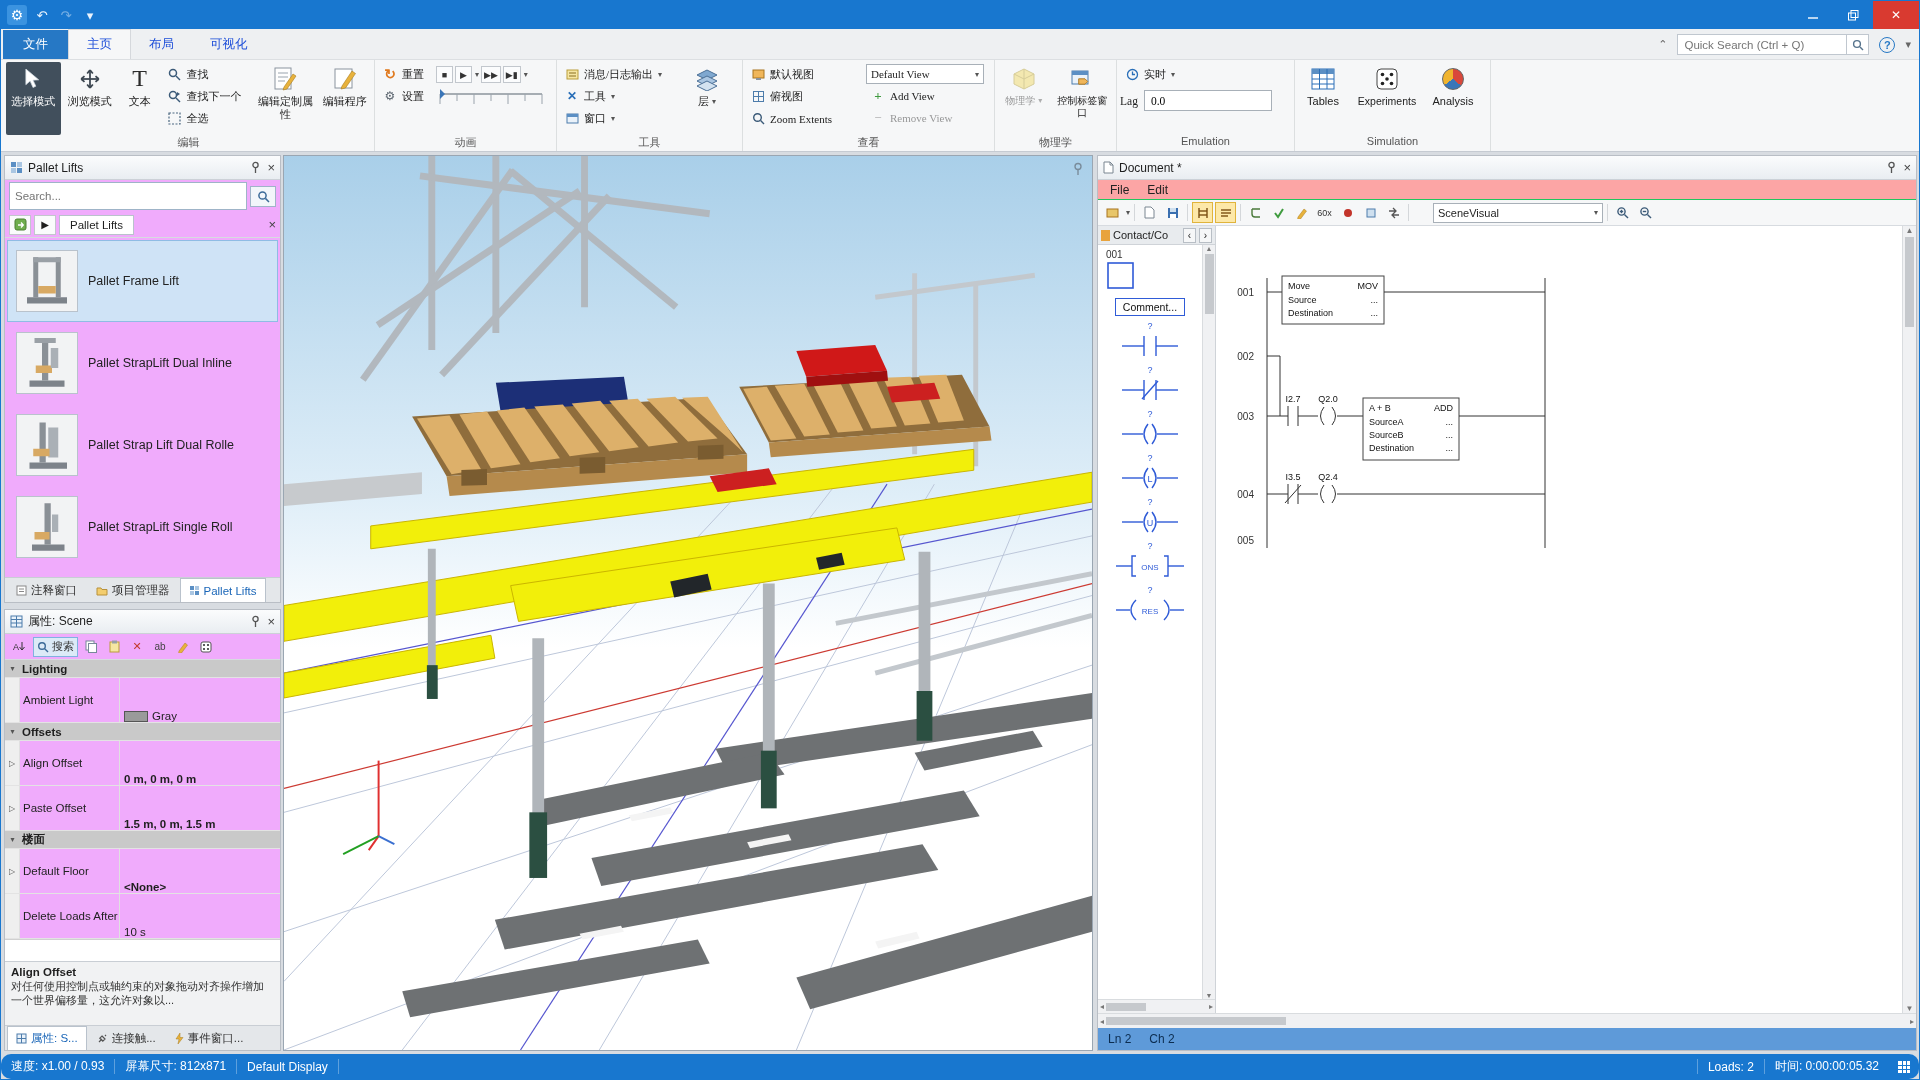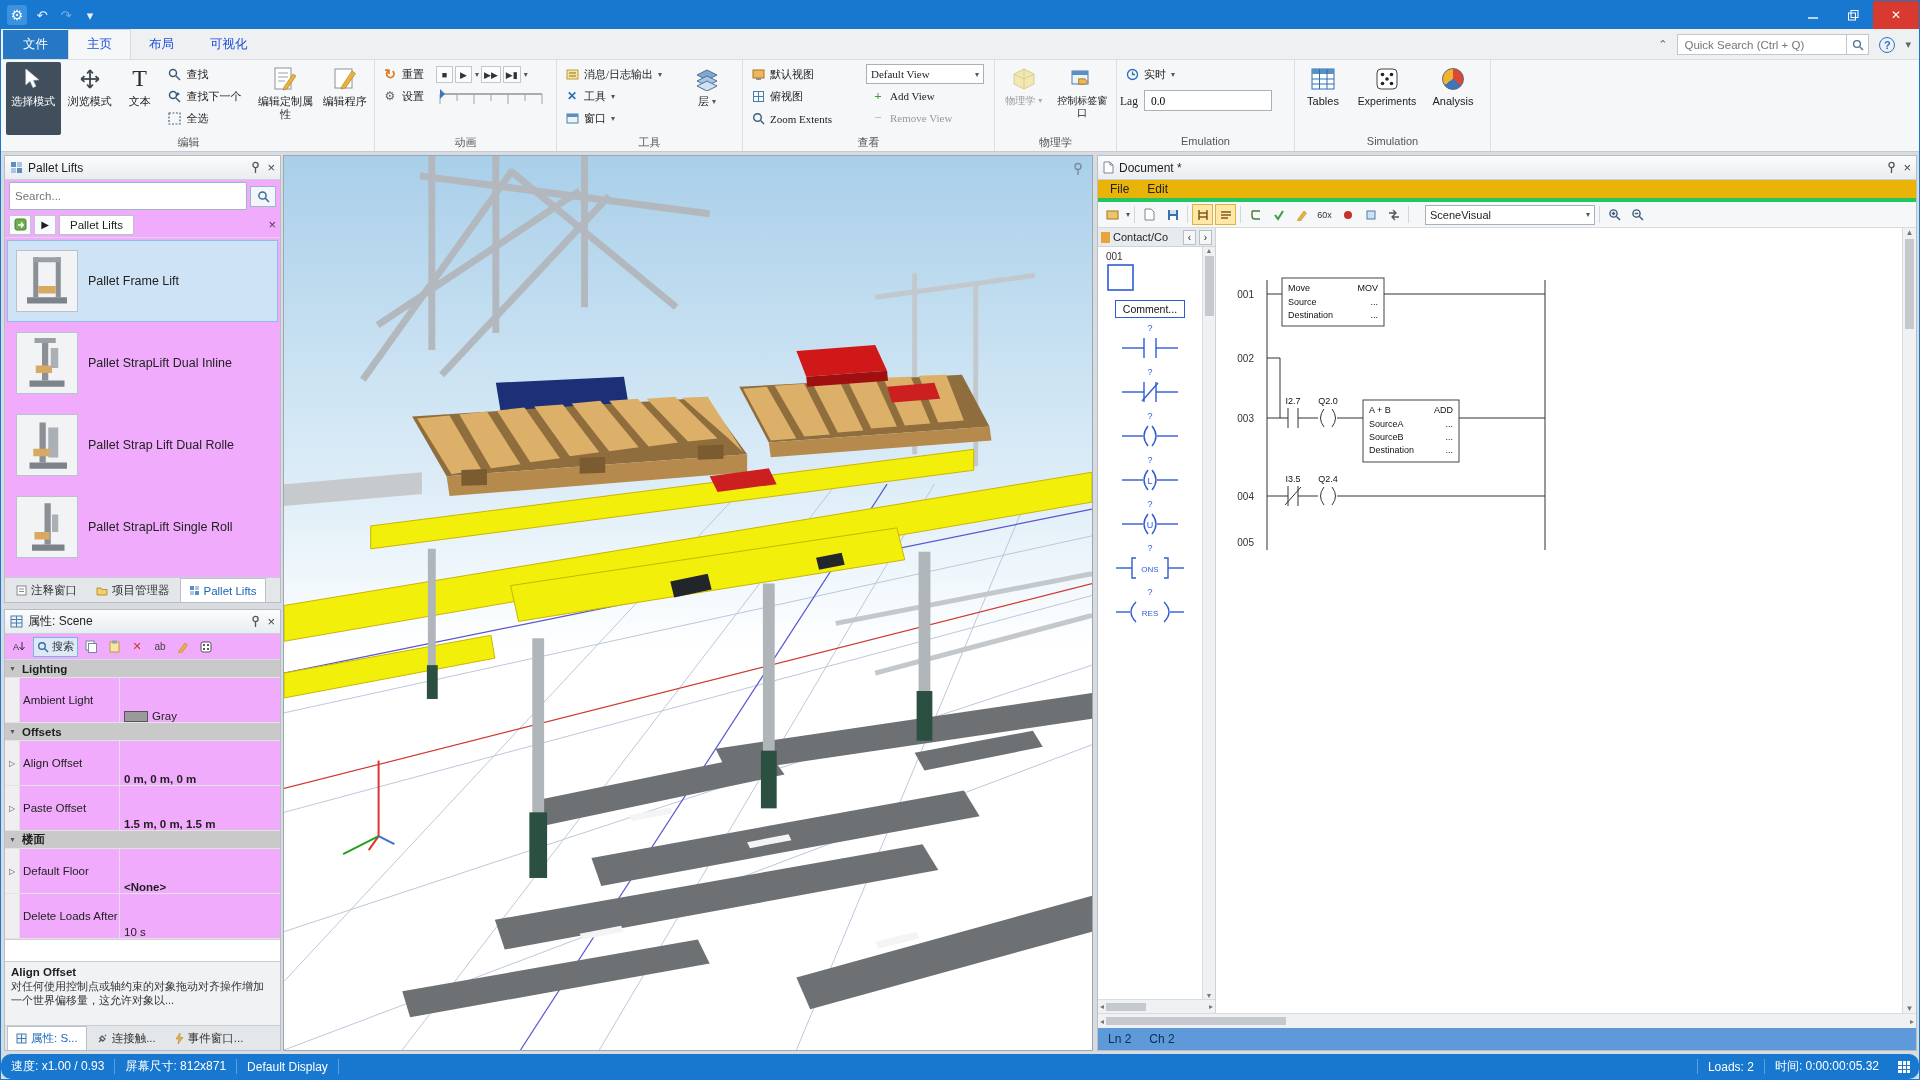--- a/index.html
+++ b/index.html
@@ -91,27 +91,27 @@
   .pg-desc{flex:0 0 64px;border-top:1px solid #c9ced4;background:#f1f2f3;padding:4px 6px;}
   .pg-desc-title{font-weight:bold;font-size:11.5px;margin-bottom:2px;}
   .pg-desc-text{font-size:11px;color:#333;line-height:1.25;}
 
   
   .viewport{flex:1;position:relative;background:#fff;border:1px solid #9aa6b2;margin:3px 0;}
   .vp-pin{position:absolute;top:6px;right:8px;z-index:5;opacity:.75;}
 
   
   .rightcol{flex:0 0 818px;display:flex;flex-direction:column;background:#f2f3f5;border-left:1px solid #b6bcc3;margin:3px 2px 3px 4px;border:1px solid #b9bec5;}
-  .ladder-menubar{flex:0 0 20px;display:flex;align-items:center;gap:2px;background:#eab308;border-bottom:4px solid #22c55e;padding-left:4px;}
+  .ladder-menubar{flex:0 0 20px;display:flex;align-items:center;gap:2px;background:#fca5a5;border-bottom:1px solid #22c55e;padding-left:4px;}
   .menu-item{padding:2px 8px;font-size:12px;color:#222;}
   .ladder-toolbar{flex:0 0 26px;display:flex;align-items:center;gap:2px;padding:0 4px;background:#f6f7f8;border-bottom:1px solid #d7dbe0;}
   .lt-btn{width:21px;height:21px;border:1px solid transparent;display:flex;align-items:center;justify-content:center;font-size:12px;color:#444;}
   .lt-btn.toggled{background:#fde8a8;border-color:#e0b43c;}
   .lt-sep{width:1px;height:17px;background:#d4d7da;margin:0 2px;}
-  .lt-combo{width:170px;height:20px;margin-left:12px;text-align:right;}
+  .lt-combo{width:170px;height:20px;margin-left:20px;text-align:right;}
   .ladder-main{flex:1;display:flex;overflow:hidden;background:#fff;}
   .pal{flex:0 0 118px;display:flex;flex-direction:column;border-right:1px solid #cfd3d8;}
   .pal-head{flex:0 0 19px;display:flex;align-items:center;gap:3px;background:#e8ebee;border-bottom:1px solid #cfd3d8;padding:0 3px;font-size:11px;}
   .pal-head-ic{width:9px;height:11px;background:#e8a33d;}
   .pal-nav{width:13px;height:15px;border:1px solid #b8bec5;background:#f6f7f8;display:flex;align-items:center;justify-content:center;font-size:10px;margin-left:auto;}
   .pal-nav + .pal-nav{margin-left:0;}
   .pal-body{flex:1;display:flex;overflow:hidden;}
   .pal-items{flex:1;display:flex;flex-direction:column;align-items:center;gap:4px;padding-top:4px;}
   .pal-rung{align-self:flex-start;padding-left:8px;}
   .pal-rung-num{font-size:10px;color:#333;margin-bottom:1px;}

